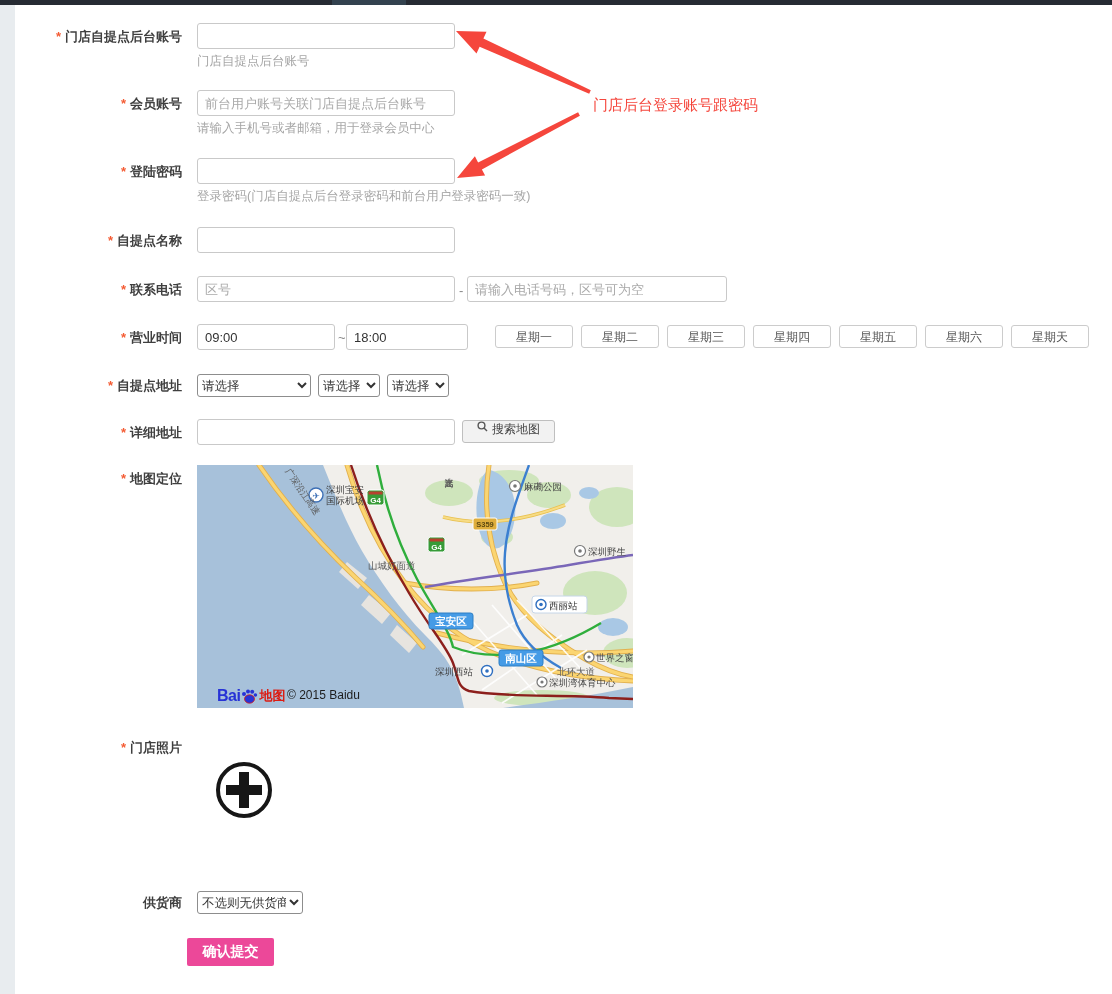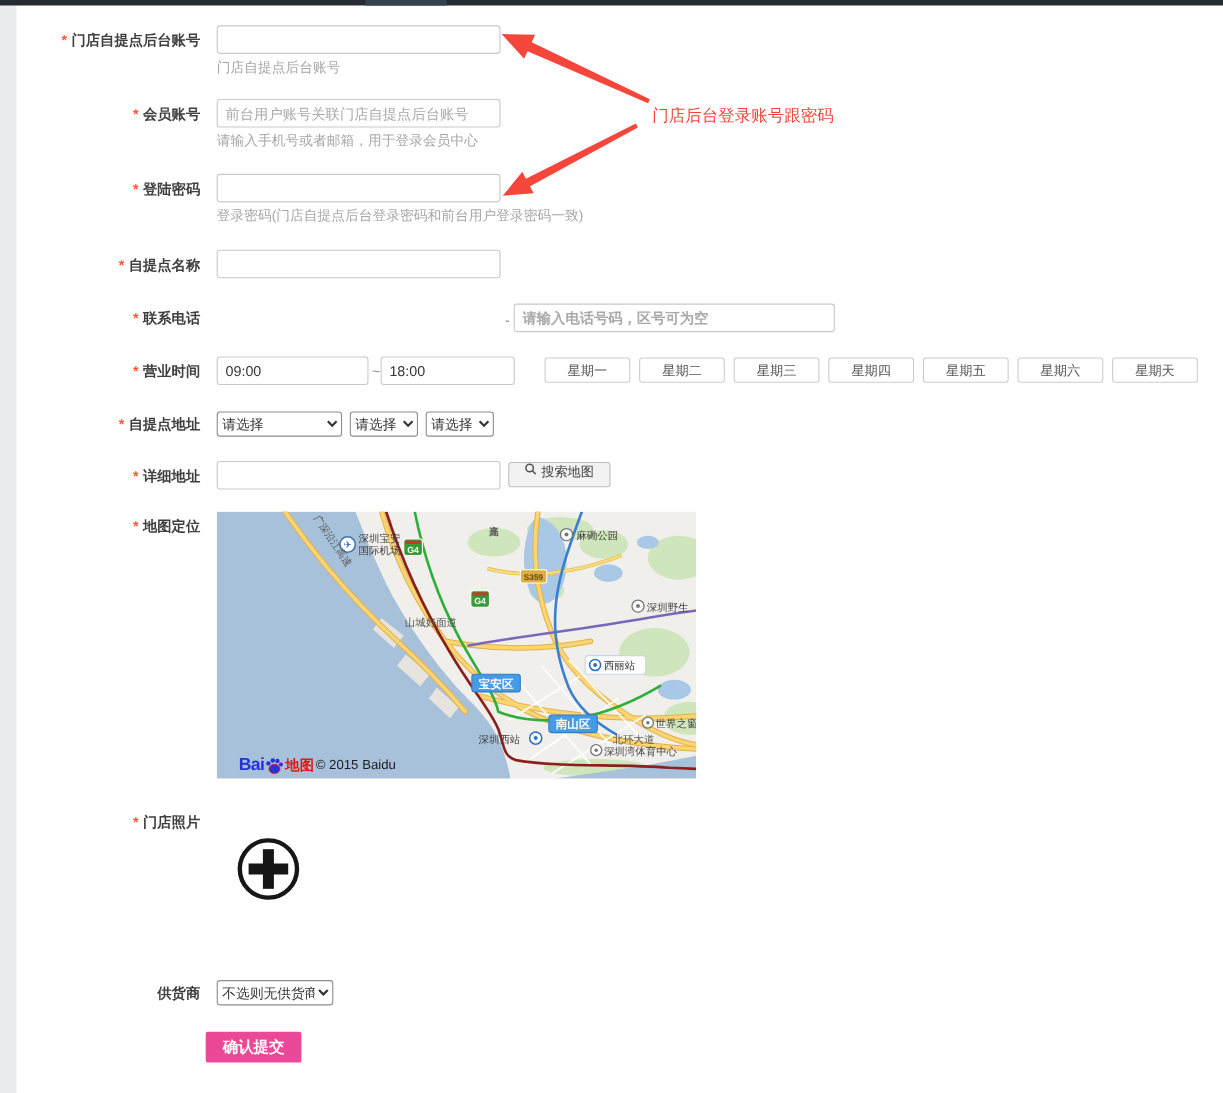--- a/index.html
+++ b/index.html
@@ -57,22 +57,23 @@
   <div class="helper" style="top:120px">请输入手机号或者邮箱，用于登录会员中心</div>
 
   <div class="lbl" style="top:163px"><em class="req">*</em><span>登陆密码</span></div>
   <input class="inp" style="left: 197px; top: 158px; width: 258px;">
   <div class="helper" style="top:188px">登录密码(门店自提点后台登录密码和前台用户登录密码一致)</div>
 
   <div class="lbl" style="top:232px"><em class="req">*</em><span>自提点名称</span></div>
   <input class="inp" style="left: 197px; top: 227px; width: 258px;">
 
   <div class="lbl" style="top:281px"><em class="req">*</em><span>联系电话</span></div>
+  <input class="inp" style="left: 197px; top: 276px; width: 258px;" placeholder="区号">
   <span class="sep" style="left:459px; top:283px">-</span>
-  <input class="inp" style="left: 467px; top: 276px; width: 292px; font-weight: bold;" placeholder="请输入电话号码，区号可为空">
+  <input class="inp" style="left: 467px; top: 276px; width: 260px;" placeholder="请输入电话号码，区号可为空">
 
   <div class="lbl" style="top:329px"><em class="req">*</em><span>营业时间</span></div>
   <input class="inp" style="left: 197px; top: 324px; width: 138px;" value="09:00">
   <span class="sep" style="left:338px; top:330px">~</span>
   <input class="inp" style="left: 346px; top: 324px; width: 122px;" value="18:00">
   <div class="days-wrap">
     <button class="day-btn">星期一</button>
     <button class="day-btn">星期二</button>
     <button class="day-btn">星期三</button>
     <button class="day-btn">星期四</button>

